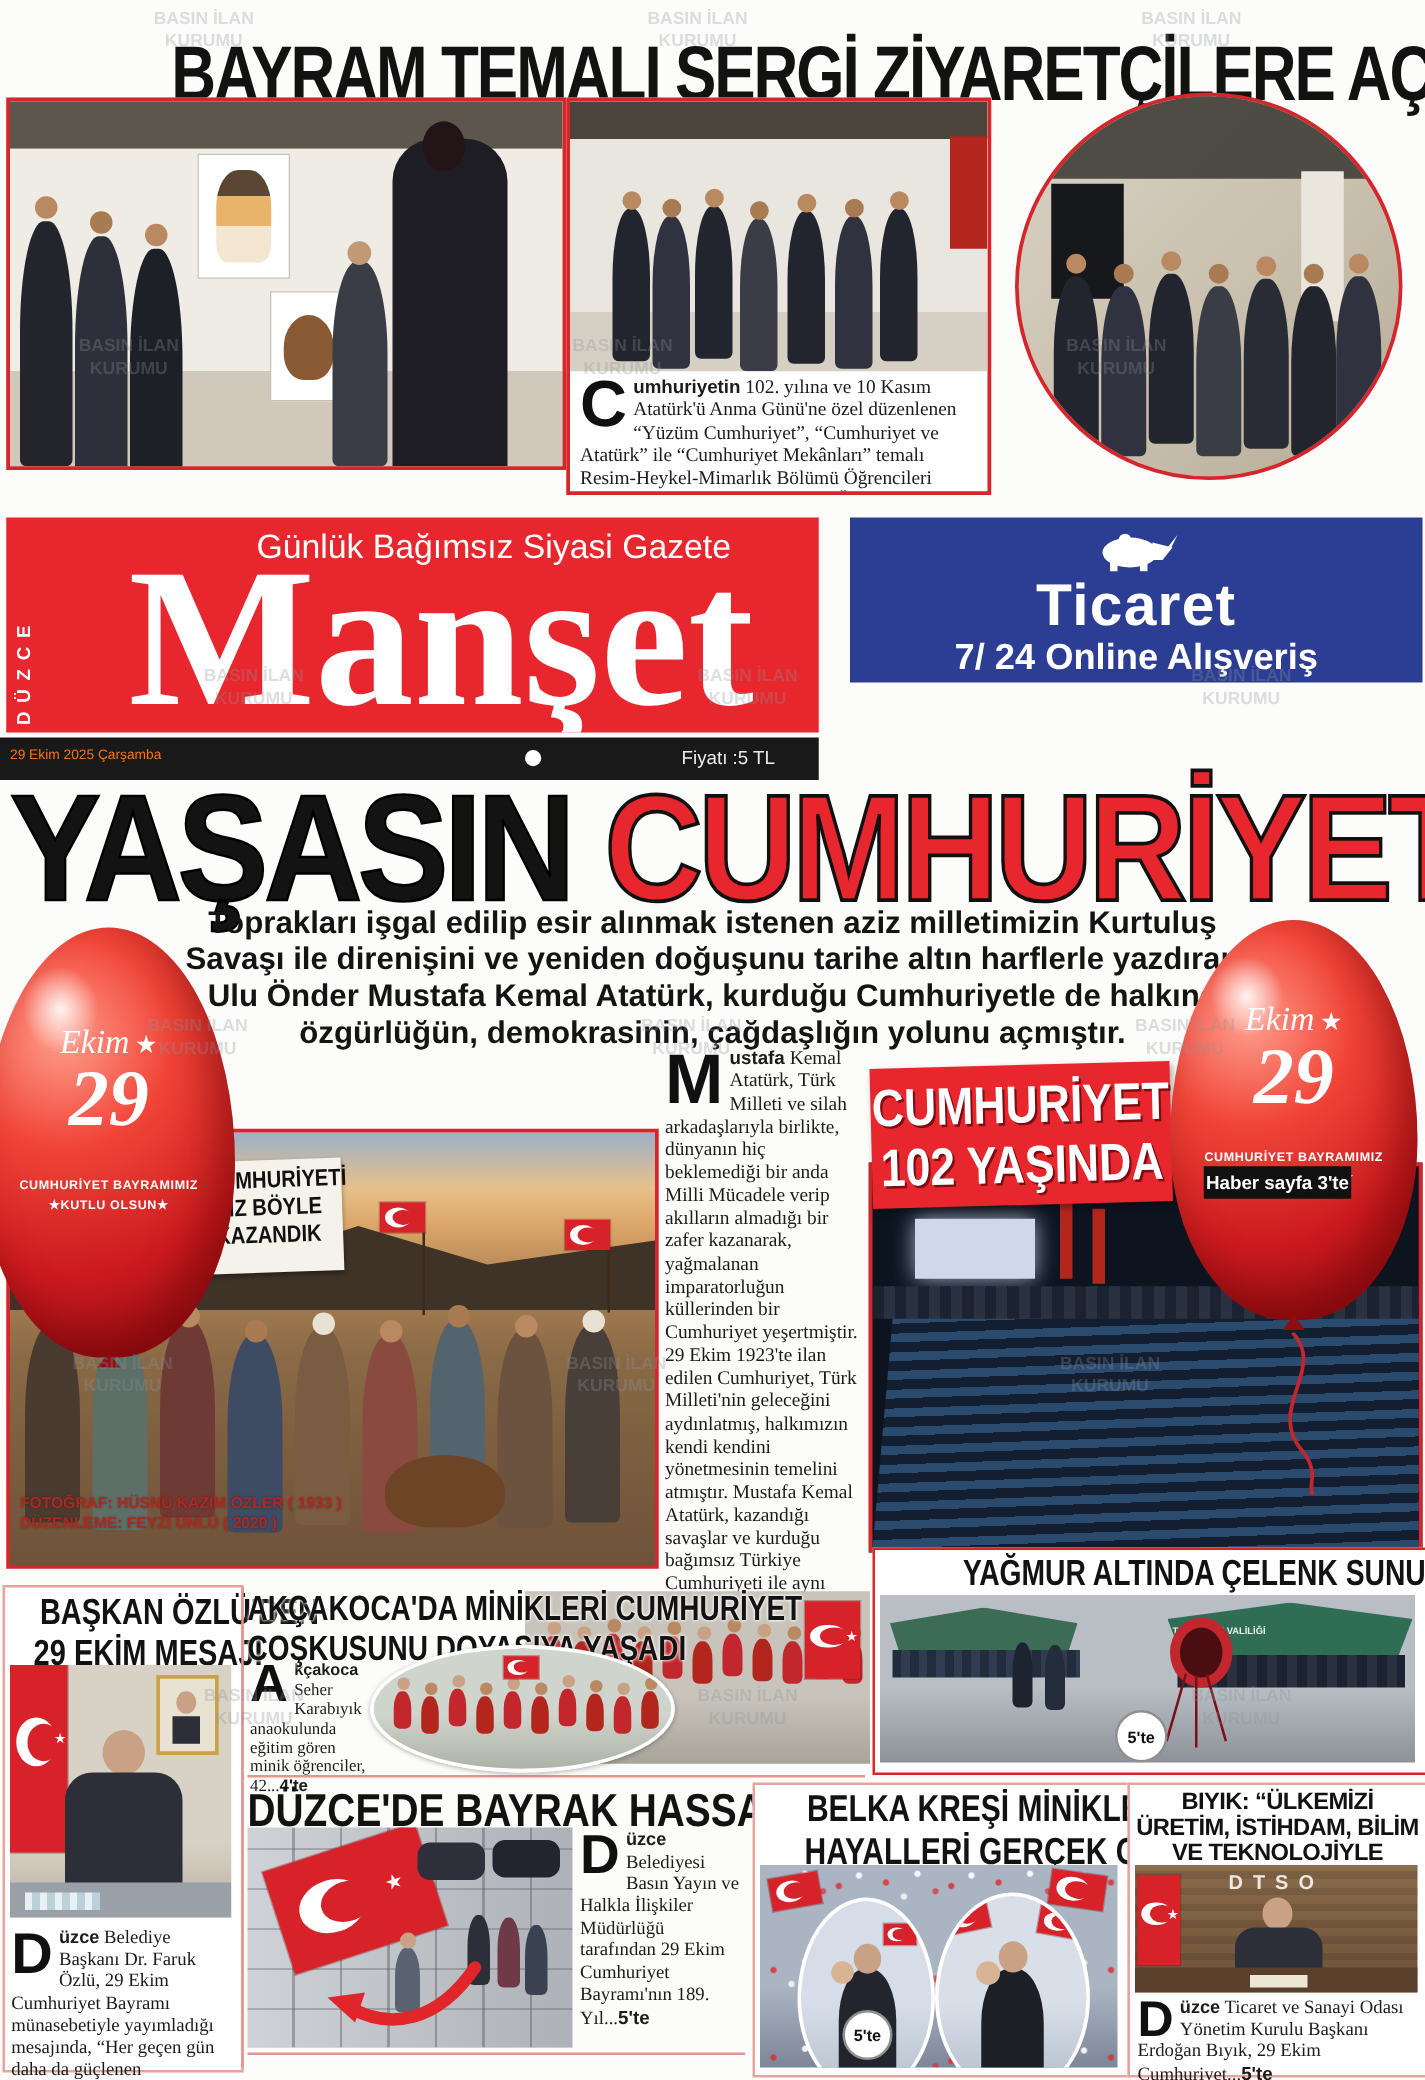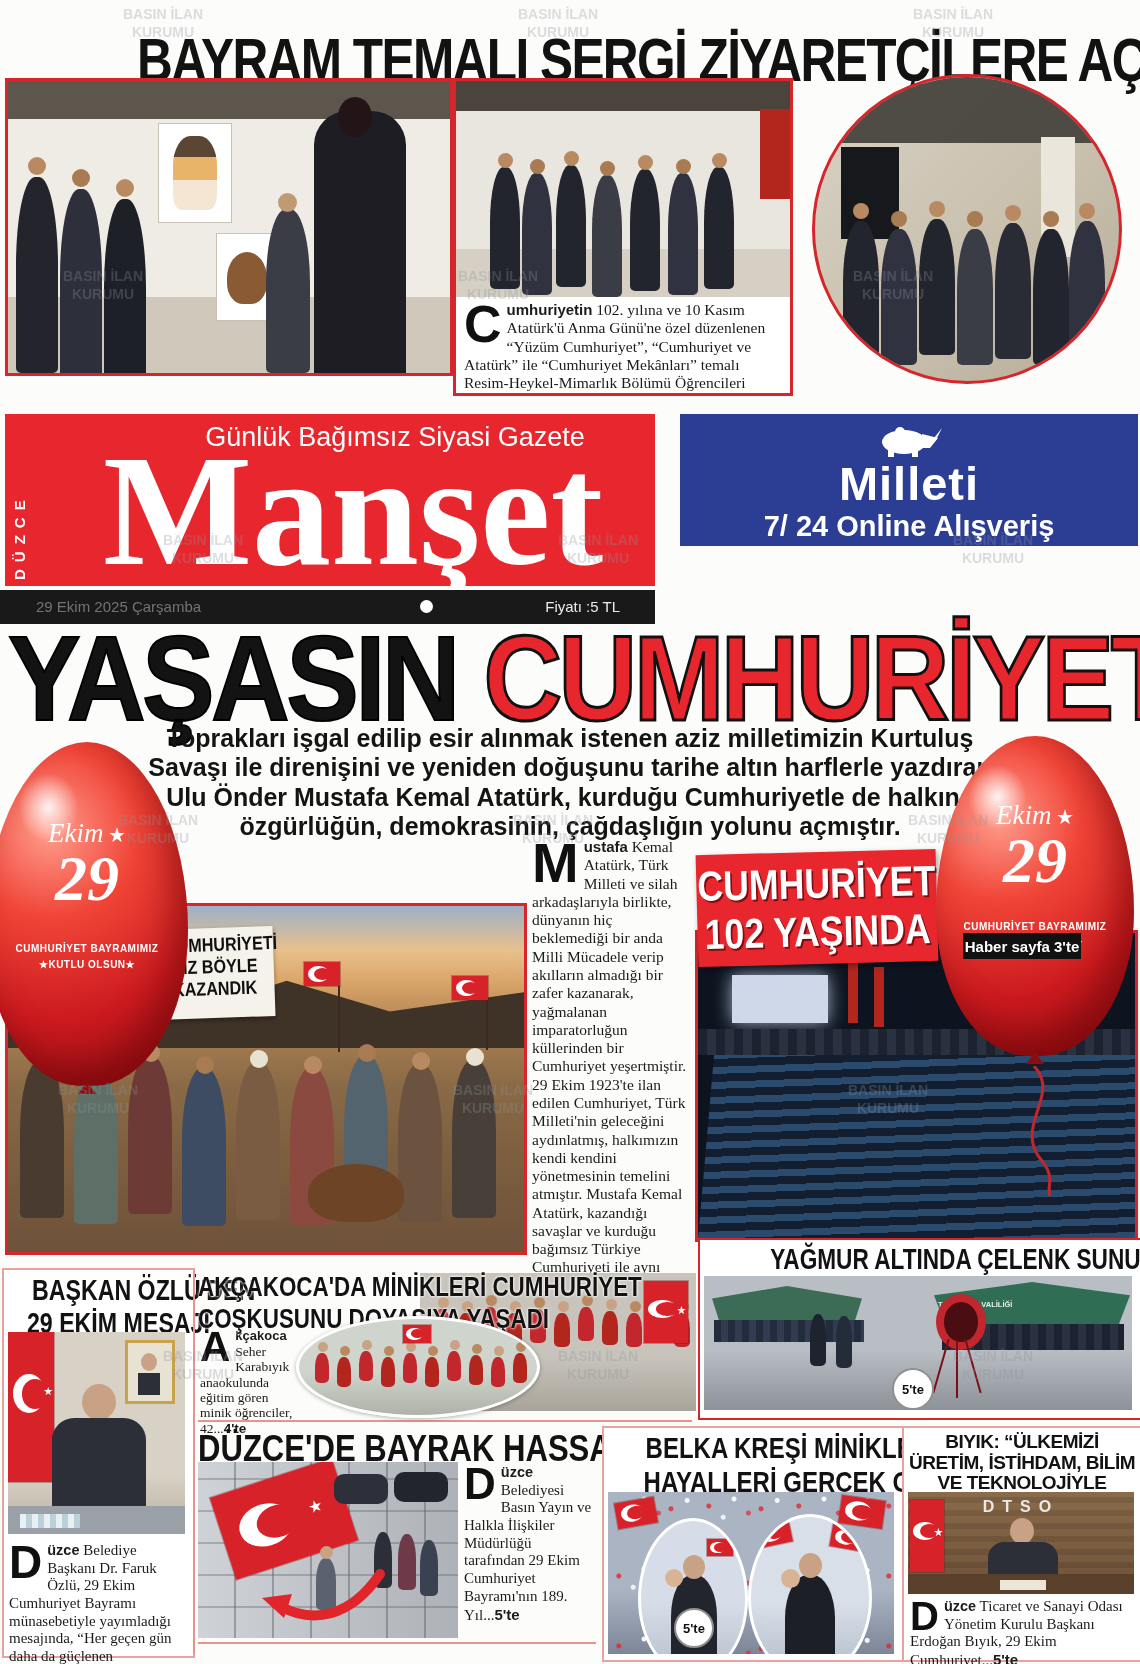--- a/index.html
+++ b/index.html
@@ -86,35 +86,35 @@
     <div class="head" style="left:38px;top:126px;width:16px;height:16px;background:#b98a62;box-shadow:38px 8px 0 #a87b52,76px -2px 0 #b98a62,114px 8px 0 #a87b52,152px 2px 0 #b98a62,190px 8px 0 #a87b52,226px 0 0 #b98a62;"></div>
   </div>
 
   <div class="abs" style="left:5px;top:414px;width:650px;height:172px;background:#e8262d;overflow:hidden;">
     <div class="abs" style="left:6px;top:8px;height:158px;writing-mode:vertical-rl;transform:rotate(180deg);color:#fff;font-weight:bold;font-size:15px;letter-spacing:7px;">DÜZCE</div>
     <div class="abs" style="left:48px;top:18px;width:600px;text-align:center;color:#fff;font-family:'Liberation Serif',serif;font-weight:bold;font-size:158px;line-height:1;">Manşet</div>
     <div class="abs" style="left:150px;top:8px;width:480px;text-align:center;color:#fff;font-size:27px;">Günlük Bağımsız Siyasi Gazete</div>
   </div>
 
   <div class="abs" style="left:0;top:590px;width:655px;height:34px;background:#191919;">
-    <div class="abs" style="left:36px;top:8px;color:#737373;font-size:15px;">29 Ekim 2025 Çarşamba</div>
+    <div class="abs" style="left:8px;top:8px;color:#f97316;font-size:11px;">29 Ekim 2025 Çarşamba</div>
     <div class="abs" style="left:420px;top:10px;width:13px;height:13px;border-radius:50%;background:#fff;"></div>
     <div class="abs" style="left:480px;top:8px;width:140px;text-align:right;color:#ececec;font-size:15px;">Fiyatı :5 TL</div>
   </div>
 
   <div class="abs" style="left:680px;top:414px;width:458px;height:132px;background:#2c3e94;">
     <svg class="abs" style="left:194px;top:6px;" width="70" height="38" viewBox="0 0 70 38">
       <ellipse cx="30" cy="22" rx="22" ry="12" fill="#fff"></ellipse>
       <rect x="14" y="28" width="6" height="9" fill="#fff"></rect>
       <rect x="38" y="28" width="6" height="9" fill="#fff"></rect>
       <path d="M48 14 L64 18 L56 28 L46 28 Z" fill="#fff"></path>
       <path d="M60 18 L68 8 L62 20 Z" fill="#fff"></path>
       <circle cx="26" cy="12" r="5" fill="#fff"></circle>
     </svg>
-    <div class="abs" style="left:0;top:42px;width:458px;text-align:center;color:#fff;font-weight:bold;font-size:47px;letter-spacing:1px;">Milleti</div>
+    <div class="abs" style="left:0;top:42px;width:458px;text-align:center;color:#fff;font-weight:bold;font-size:47px;letter-spacing:1px;">Ticaret</div>
     <div class="abs" style="left:0;top:96px;width:458px;text-align:center;color:#fff;font-weight:bold;font-size:29px;">7/ 24 Online Alışveriş</div>
   </div>
 
   <div class="abs" style="left:8px;top:618px;width:1132px;">
     <span class="cx" style="font-size:121px;transform:scaleX(.9);transform-origin:0 50%;letter-spacing:-4px;line-height:1;">
       <span style="color:#131313;-webkit-text-stroke:2px #000;">YAŞASIN </span><span style="color:#e8262d;-webkit-text-stroke:3px #111;">CUMHURİYET</span>
     </span>
   </div>
 
   <div class="abs" style="left:140px;top:724px;width:860px;text-align:center;font-weight:bold;font-size:25px;line-height:1.17;color:#141414;">Toprakları işgal edilip esir alınmak istenen aziz milletimizin Kurtuluş Savaşı ile direnişini ve yeniden doğuşunu tarihe altın harflerle yazdıran Ulu Önder Mustafa Kemal Atatürk, kurduğu Cumhuriyetle de halkına özgürlüğün, demokrasinin, çağdaşlığın yolunu açmıştır.</div>
@@ -169,20 +169,24 @@
     <div class="pole" style="left:478px;top:74px;height:70px;"></div>
     <div class="trflag" style="left:444px;top:70px;width:36px;height:24px;">
         <i class="cr1"></i>
         <b class="cr2"></b>
       </div>
 
     <div class="sil" style="left:12px;bottom:34px;width:44px;height:158px;background:#4a3b31;box-shadow:54px 6px 0 #5d6f66,108px -4px 0 #6e3a35,162px 8px 0 #3d4b63,216px 2px 0 #7a5c42,270px 8px 0 #8a4a3f,324px -4px 0 #53646e,378px 4px 0 #6b5340,432px 0 0 #484038;"></div>
     <div class="head" style="left:26px;top:142px;width:18px;height:18px;background:#b98a62;box-shadow:54px 6px 0 #e8e2d2,108px -4px 0 #b98a62,162px 8px 0 #a87b52,216px 2px 0 #e8e2d2,270px 8px 0 #b98a62,324px -4px 0 #a87b52,378px 4px 0 #b98a62,432px 0 0 #e8e2d2;"></div>
     <div class="abs" style="left:300px;bottom:30px;width:96px;height:58px;border-radius:50% 50% 40% 40%;background:#6e4426;"></div>
 
+    <div class="abs" style="left:8px;bottom:26px;color:#b3261e;font-weight:bold;font-size:12.5px;line-height:1.3;text-shadow:0 0 2px rgba(0,0,0,.35);">
+      <span style="display:block;">FOTOĞRAF: HÜSNÜ KAZIM ÖZLER ( 1933 )</span>
+      <span style="display:block;">DÜZENLEME: FEYZİ ÜNLÜ ( 2020 )</span>
+    </div>
   </div>
 
   <div class="abs" style="left:697px;top:852px;width:240px;height:112px;background:#e8262d;transform:rotate(-1.5deg);z-index:10;display:flex;flex-direction:column;align-items:center;justify-content:center;box-shadow:2px 3px 6px rgba(0,0,0,.35);">
     <span class="cx" style="font-size:42px;color:#fff;transform:scaleX(.85);transform-origin:50% 50%;text-shadow:2px 2px 0 #7d0d12;">CUMHURİYET</span>
     <span class="cx" style="font-size:42px;color:#fff;transform:scaleX(.85);transform-origin:50% 50%;text-shadow:2px 2px 0 #7d0d12;">102 YAŞINDA</span>
   </div>
   <div class="abs" style="left:963px;top:933px;width:118px;height:26px;background:#111;color:#fff;font-weight:bold;font-size:15px;display:flex;align-items:center;justify-content:center;z-index:40;">Haber sayfa 3'te</div>
 
   <div class="photo" style="left:695px;top:930px;width:437px;height:306px;background:#0d1420;">
     <div class="abs" style="left:34px;top:42px;width:96px;height:48px;background:#cfd8e8;box-shadow:0 0 18px rgba(200,215,240,.8);"></div>

